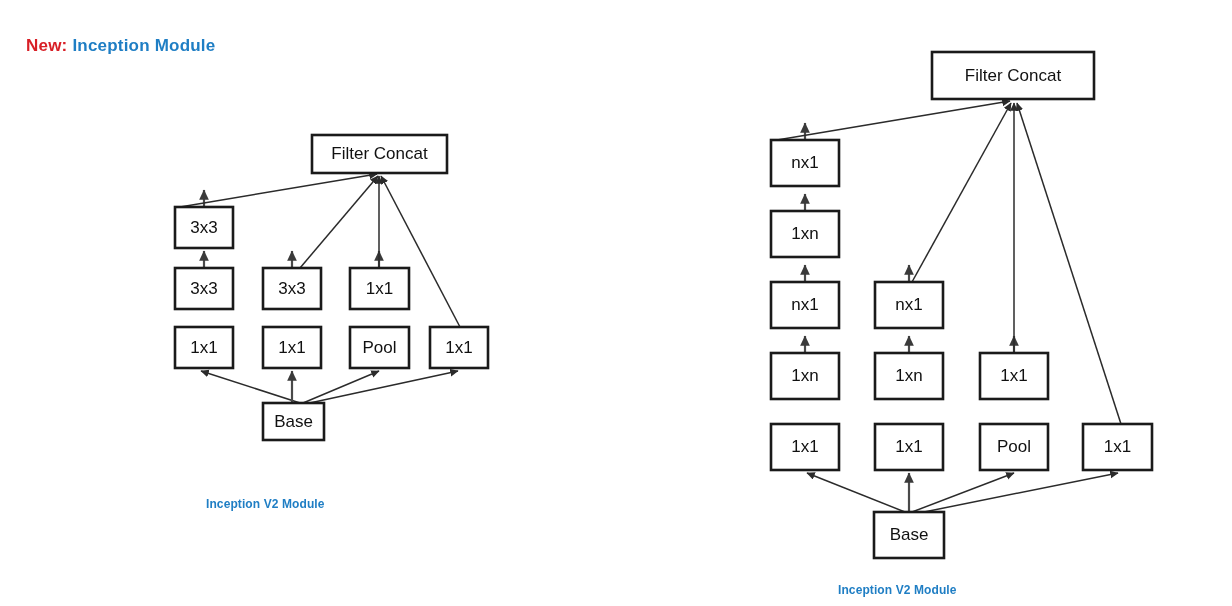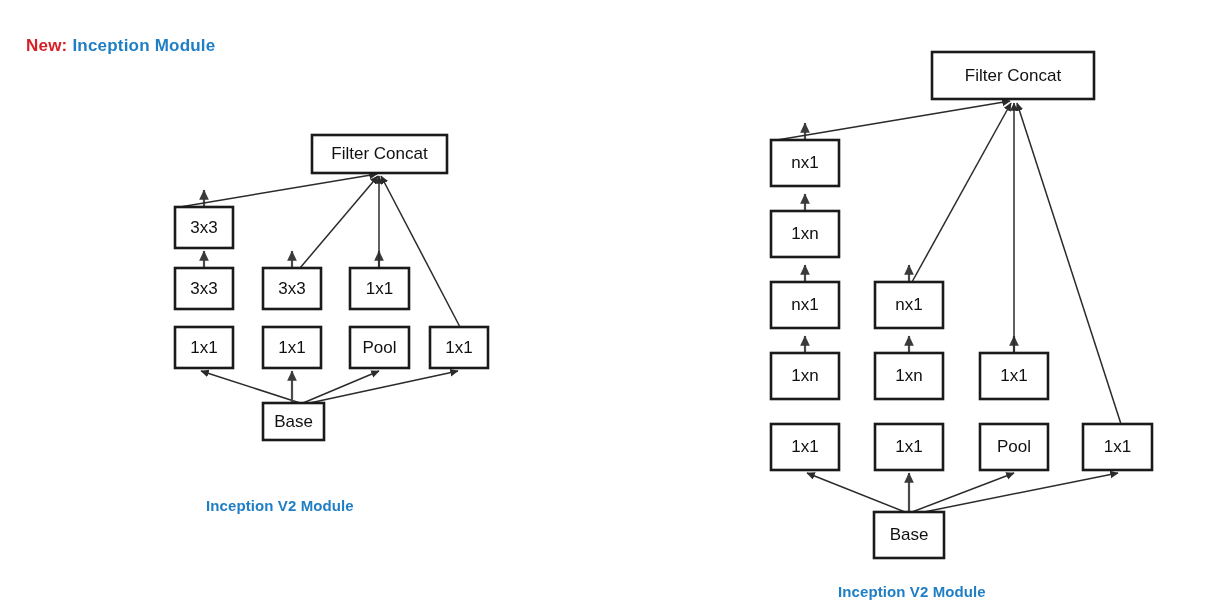--- a/index.html
+++ b/index.html
@@ -28,21 +28,21 @@
     font-size: 17px;
     font-weight: bold;
     letter-spacing: 0.2px;
     white-space: nowrap;
   }
   .title-new { color: #d81f26; }
   .title-rest { color: #1f7ec4; margin-left: 5px; }
 
   .caption {
     position: absolute;
-    font-size: 15px;
+    font-size: 12px;
     font-weight: bold;
     color: #1f7ec4;
     white-space: nowrap;
     letter-spacing: 0.1px;
   }
   #caption-left { left: 206px; top: 497px; }
   #caption-right { left: 838px; top: 583px; }
 
   svg.diagram {
     position: absolute;

